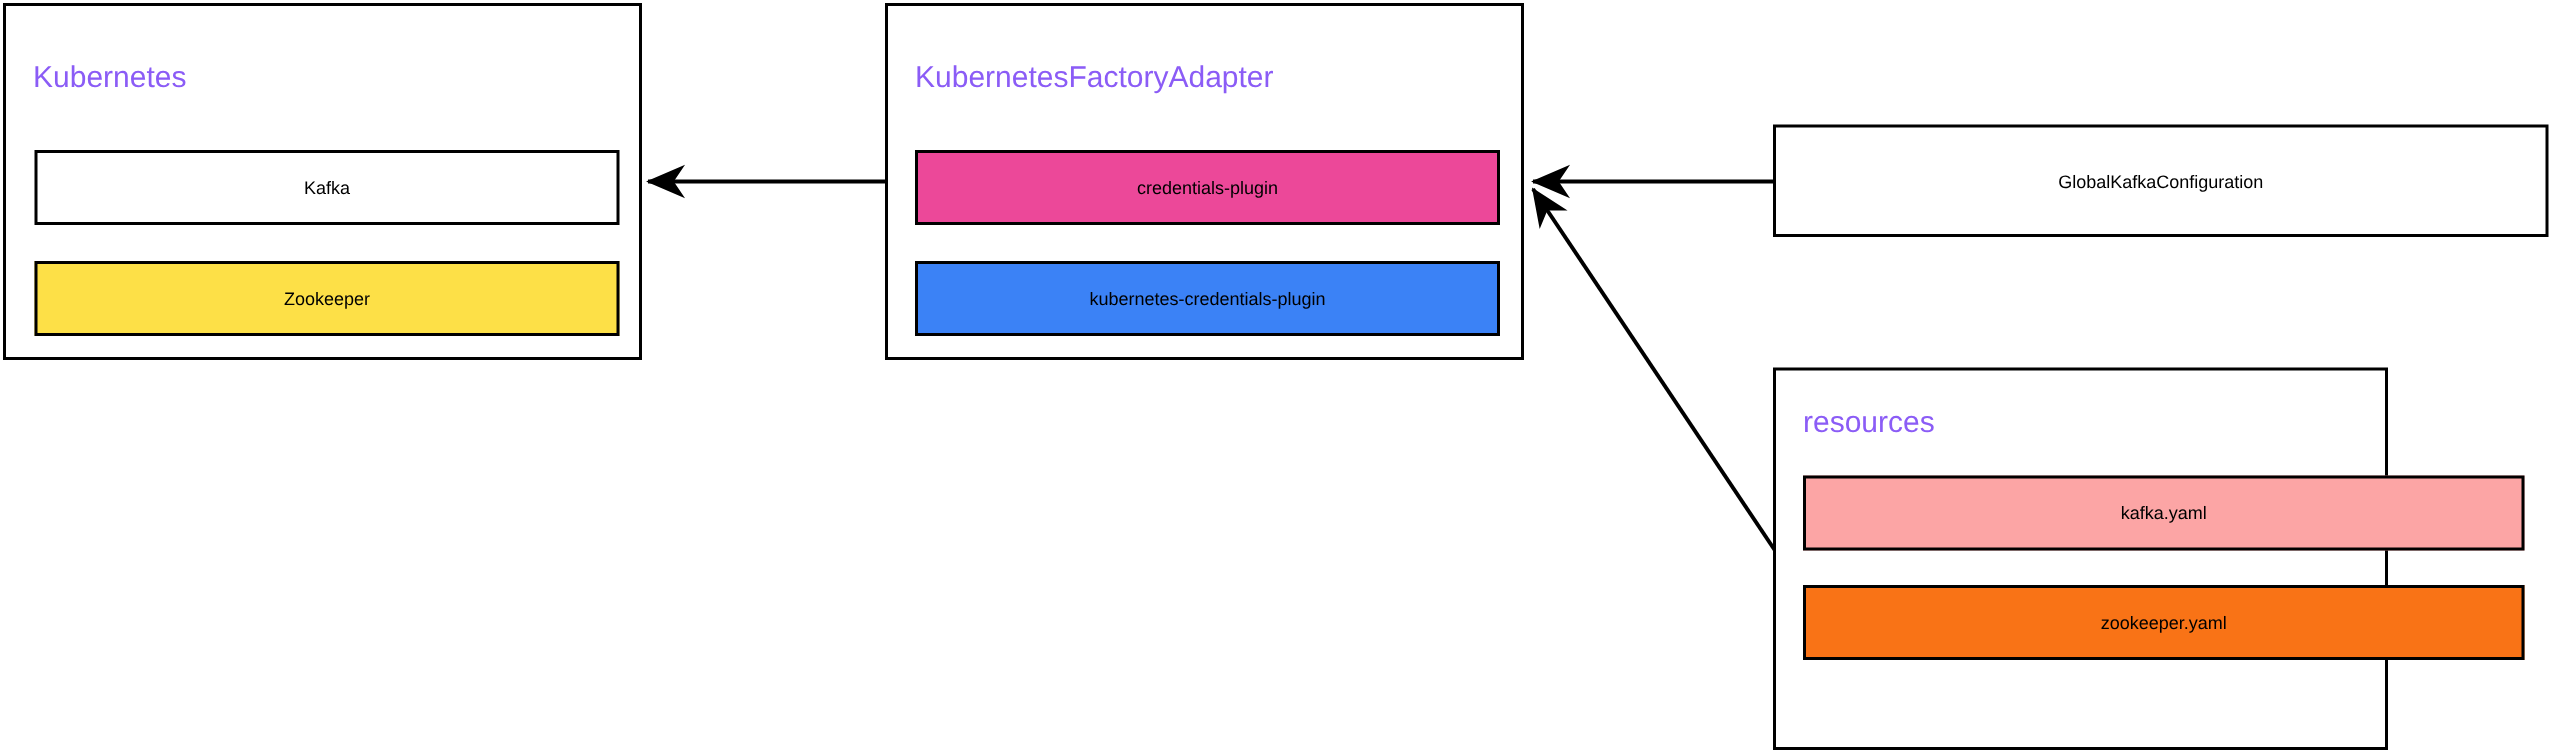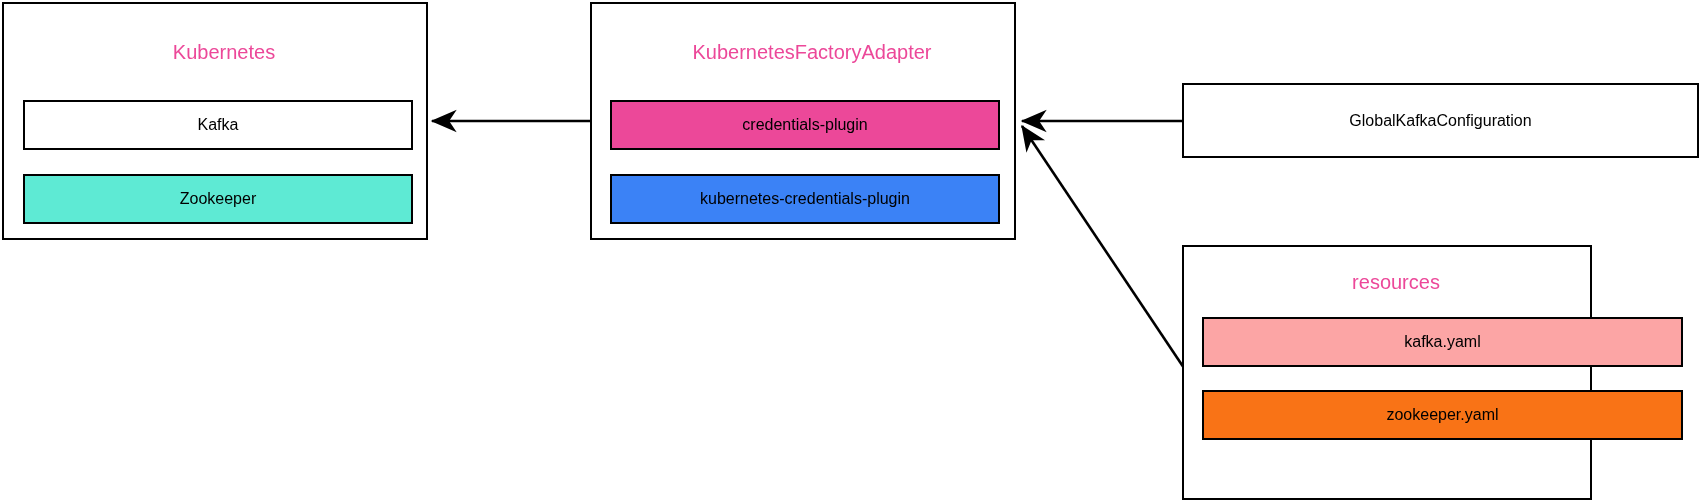--- a/index.html
+++ b/index.html
@@ -18,34 +18,34 @@
   .node {
     position: absolute;
     box-sizing: border-box;
     background: #ffffff;
     border: 2px solid #000000;
   }
   .node-title {
     position: absolute;
     left: 18px;
     right: 0;
-    text-align: center;
+    text-align: left;
     font-size: 20px;
-    color: #ec4899;
+    color: #8b5cf6;
     line-height: 1;
     white-space: nowrap;
   }
   .leaf-label {
     position: absolute;
     left: 0;
     right: 0;
     top: 50%;
     transform: translateY(-50%);
     text-align: center;
-    font-size: 16px;
+    font-size: 12px;
     color: #000000;
     line-height: 1;
     white-space: nowrap;
   }
   svg.edges {
     position: absolute;
     left: 0;
     top: 0;
     width: 1702px;
     height: 502px;
@@ -70,21 +70,21 @@
         <polyline points="1186,371 1022,126" fill="none" stroke="#000000" stroke-width="2.6" marker-end="url(#arrowhead)"></polyline>
       </g>
   </svg>
 
   <div id="node-layer">
       <div class="node" style="left: 2px; top: 2px; width: 426px; height: 238px; border-color: rgb(0, 0, 0); background: rgb(255, 255, 255);">
         <div class="node-title" style="top: 38px;">Kubernetes</div>
         <div class="node" style="left: 19px; top: 96px; width: 390px; height: 50px; border-color: rgb(0, 0, 0); background: rgb(255, 255, 255);">
           <div class="leaf-label">Kafka</div>
         </div>
-        <div class="node" style="left: 19px; top: 170px; width: 390px; height: 50px; border-color: rgb(0, 0, 0); background: #5eead4;">
+        <div class="node" style="left: 19px; top: 170px; width: 390px; height: 50px; border-color: rgb(0, 0, 0); background: #fde047;">
           <div class="leaf-label">Zookeeper</div>
         </div>
       </div>
       <div class="node" style="left: 590px; top: 2px; width: 426px; height: 238px; border-color: rgb(0, 0, 0); background: rgb(255, 255, 255); padding-left: 40px;">
         <div class="node-title" style="top: 38px;">KubernetesFactoryAdapter</div>
         <div class="node" style="left: 18px; top: 96px; width: 390px; height: 50px; border-color: rgb(0, 0, 0); background: #ec4899;">
           <div class="leaf-label">credentials-plugin</div>
         </div>
         <div class="node" style="left: 18px; top: 170px; width: 390px; height: 50px; border-color: rgb(0, 0, 0); background: #3b82f6;">
           <div class="leaf-label">kubernetes-credentials-plugin</div>

